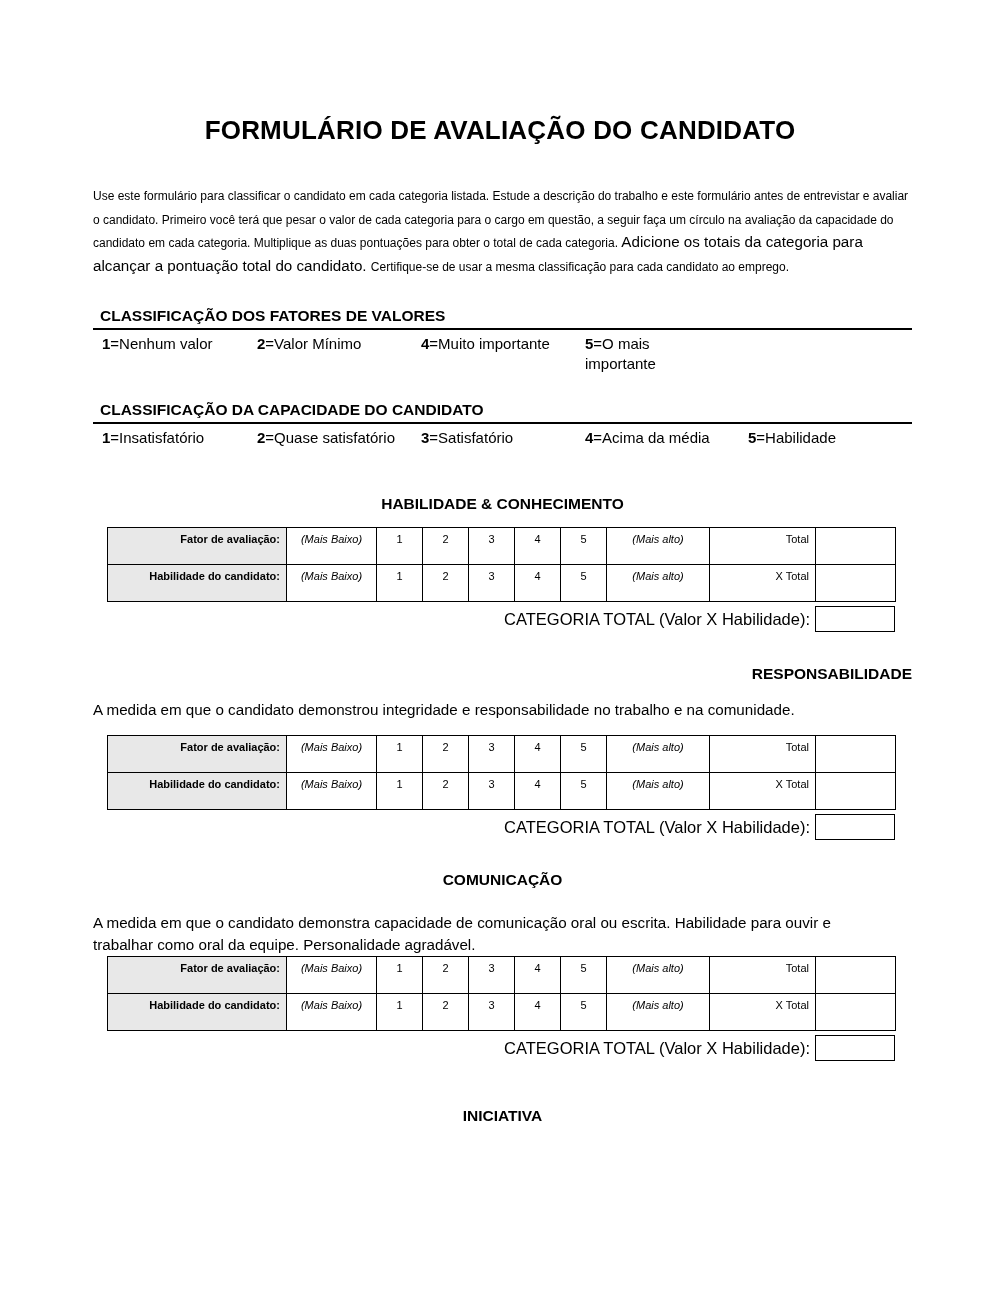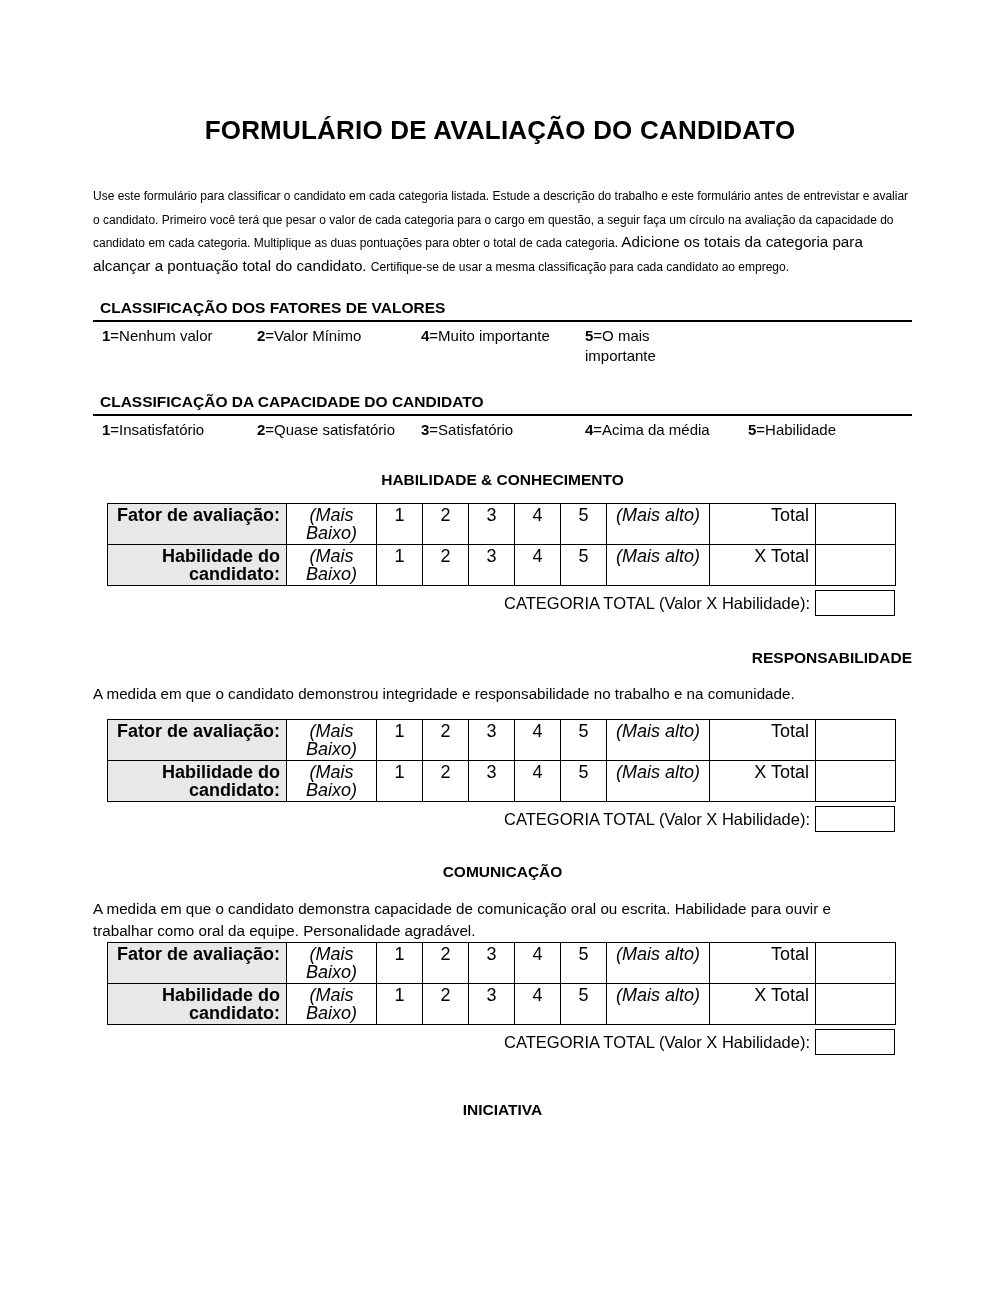--- a/index.html
+++ b/index.html
@@ -26,21 +26,21 @@
 
   .intro {
     margin-top: 37px;
     width: 822px;
     font-size: 15.2px;
     line-height: 21.5px;
   }
   .intro .serif { font-family: Liberation Sans, sans-serif; font-size: 12px; }
   .intro .sans  { font-family: "Liberation Sans", sans-serif; font-size: 15.2px; }
 
-  .class-block { margin-top: 20px; }
+  .class-block { margin-top: 28px; }
   .class-block.second { margin-top: 26px; }
   .class-heading {
     font-weight: bold;
     font-size: 15.5px;
     line-height: 19px;
     padding-left: 7px;
     padding-bottom: 3px;
     border-bottom: 2.5px solid #000;
   }
   .class-items {
@@ -48,43 +48,43 @@
     grid-template-columns: 155px 164px 164px 163px 1fr;
     padding-left: 9px;
     margin-top: 4px;
     font-size: 15px;
     line-height: 20px;
   }
   .class-items .item5 { max-width: 110px; }
   .class-item b { font-weight: bold; }
 
   h2.sec-title {
-    margin-top: 30px;
+    margin-top: 46px;
     text-align: center;
     font-size: 15.5px;
     line-height: 19px;
     font-weight: bold;
   }
   h2.sec-title.r { margin-top: 32px; text-align: right; }
   h2.sec-title.c { margin-top: 30px; }
   h2.sec-title.i { margin-top: 45px; }
 
   .desc { margin-top: 16px; font-size: 15.2px; line-height: 22px; }
-  .desc.c { margin-top: 17px; }
+  .desc.c { margin-top: 23px; }
 
   table.rating {
     border-collapse: collapse;
     table-layout: fixed;
     width: 788px;
     margin: 14px 0 0 14px;
   }
   table.rating.tight { margin-top: 0; }
   table.rating td {
     border: 1.6px solid #000;
-    font-size: 18px;
+    font-size: 11px;
     line-height: 18px;
     vertical-align: top;
     height: 37px;
     padding: 2px 6px;
     margin-left: 11px;
   }
   td.lbl {
     background: #e8e8e8;
     font-weight: bold;
     text-align: right;

